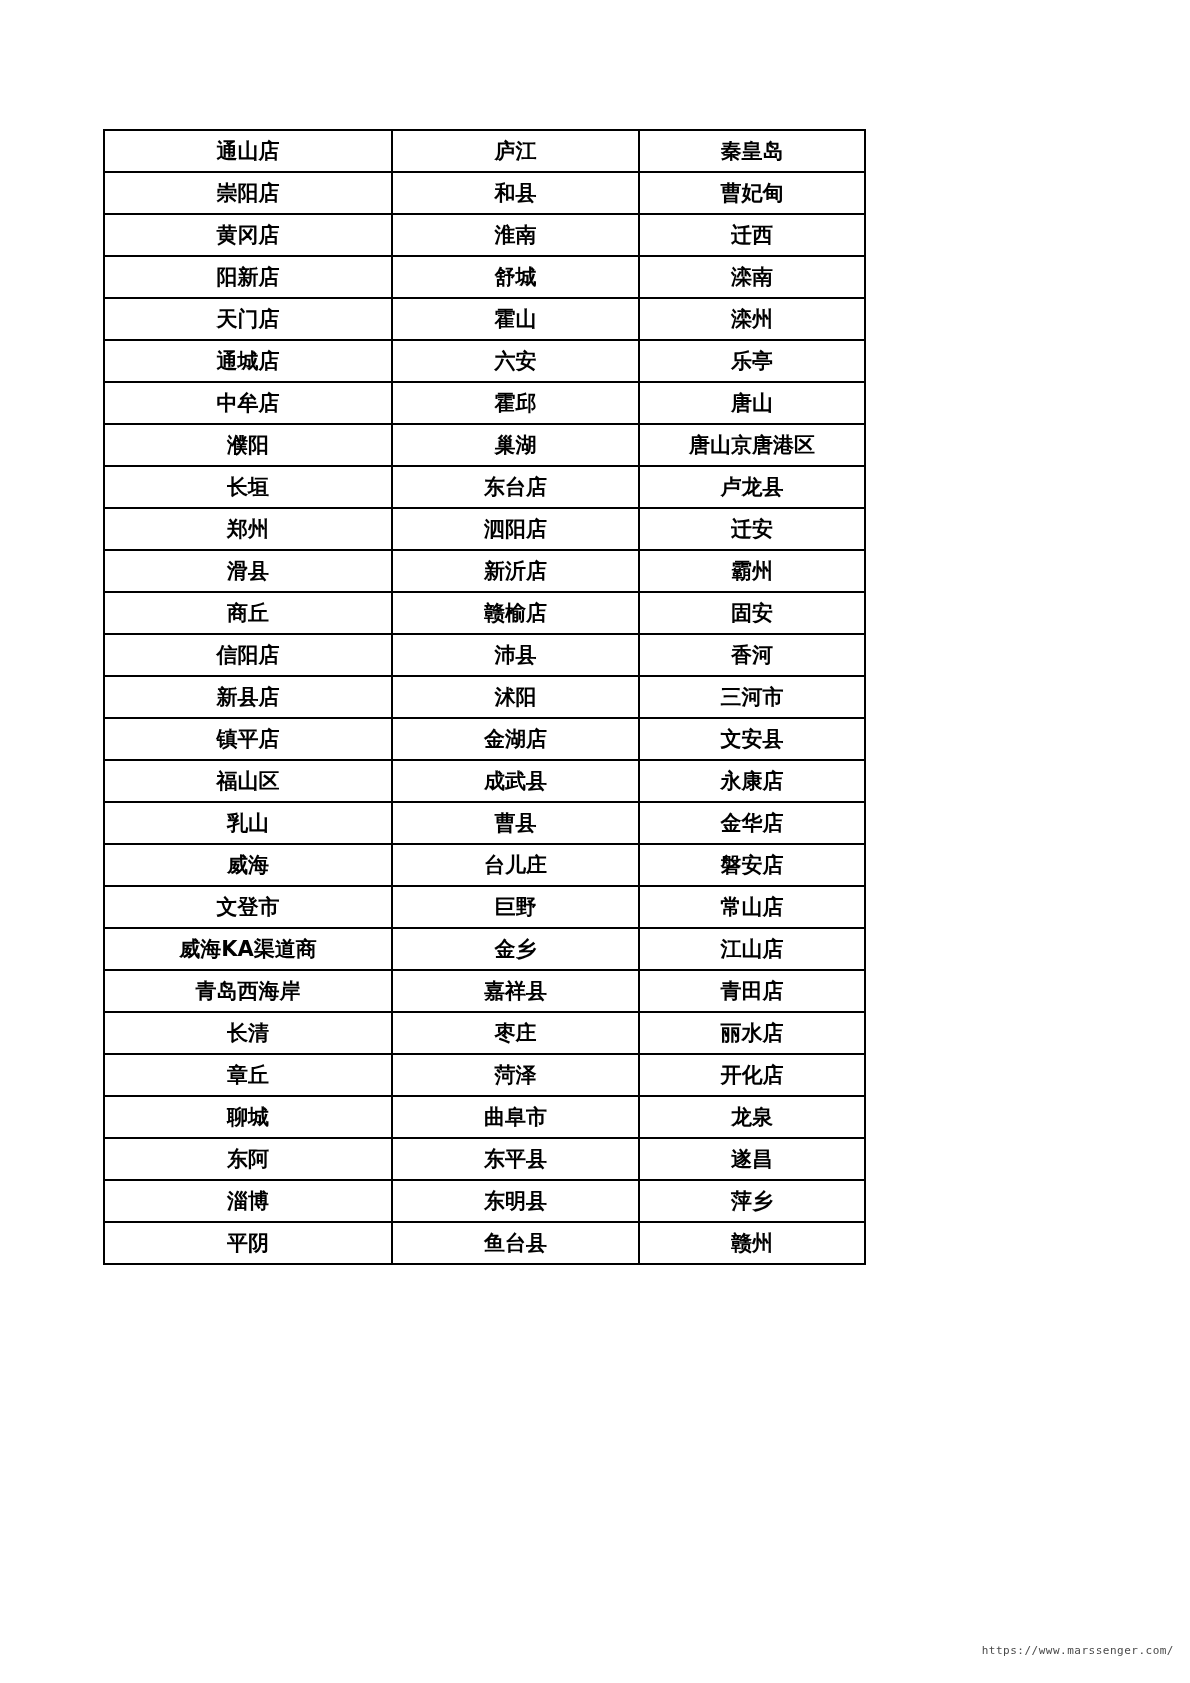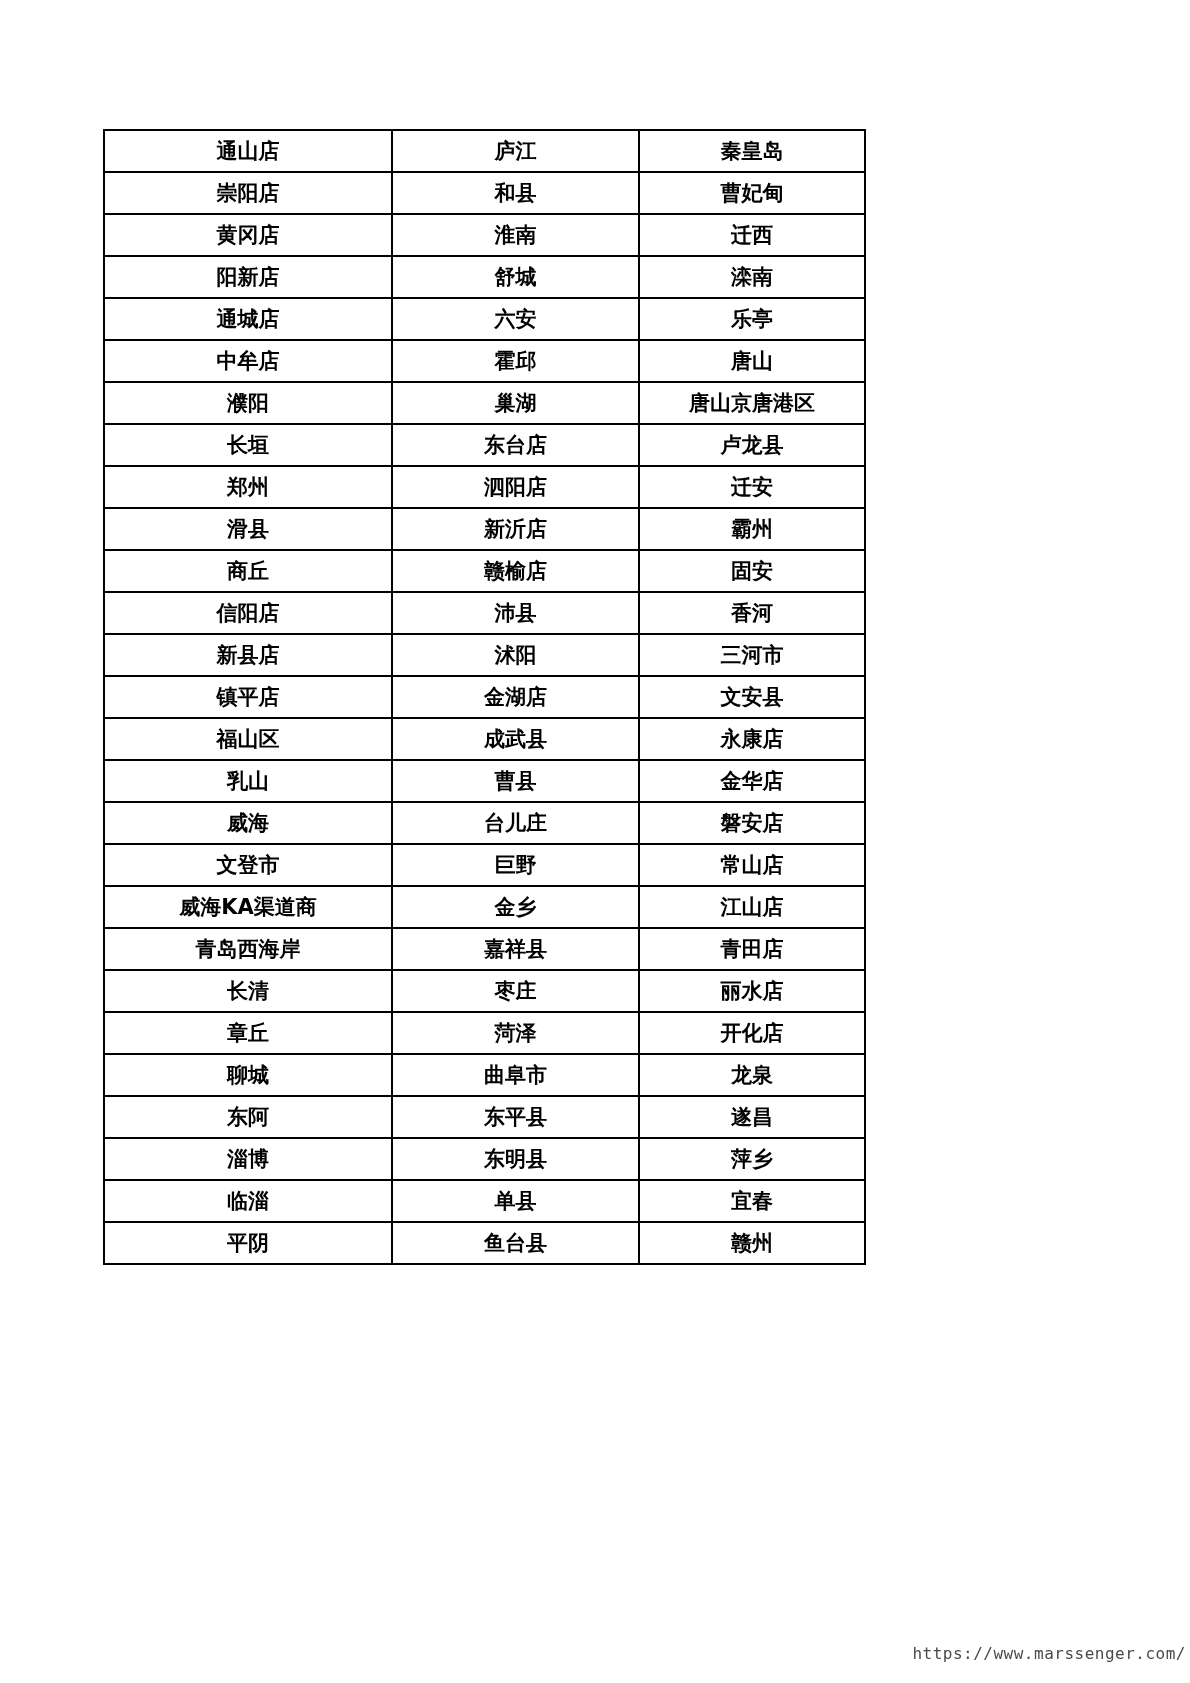--- a/index.html
+++ b/index.html
@@ -30,24 +30,24 @@
     font-weight: bold;
     color: #000000;
     padding: 0 4px;
     white-space: nowrap;
   }
   .col-1 { width: 288px; }
   .col-2 { width: 247px; }
   .col-3 { width: 226px; }
   .watermark {
     position: absolute;
-    right: 4px;
+    right: 16px;
     top: 1644px;
     font-family: "DejaVu Sans Mono", "Liberation Mono", monospace;
-    font-size: 16px;
+    font-size: 11px;
     letter-spacing: 0.5px;
     color: #4a4a4a;
   }
 </style>
 </head>
 <body>
 
 <div>
   <table class="doc-table">
     <colgroup>
@@ -70,20 +70,25 @@
           <td>黄冈店</td>
           <td>淮南</td>
           <td>迁西</td>
         </tr>
         <tr>
           <td>阳新店</td>
           <td>舒城</td>
           <td>滦南</td>
         </tr>
         <tr>
+          <td>天门店</td>
+          <td>霍山</td>
+          <td>滦州</td>
+        </tr>
+        <tr>
           <td>通城店</td>
           <td>六安</td>
           <td>乐亭</td>
         </tr>
         <tr>
           <td>中牟店</td>
           <td>霍邱</td>
           <td>唐山</td>
         </tr>
         <tr>
@@ -173,25 +178,20 @@
         </tr>
         <tr>
           <td>东阿</td>
           <td>东平县</td>
           <td>遂昌</td>
         </tr>
         <tr>
           <td>淄博</td>
           <td>东明县</td>
           <td>萍乡</td>
-        </tr>
-        <tr>
-          <td>临淄</td>
-          <td>单县</td>
-          <td>宜春</td>
         </tr>
         <tr>
           <td>平阴</td>
           <td>鱼台县</td>
           <td>赣州</td>
         </tr>
       </tbody>
   </table>
 
   <div class="watermark" style="color: rgb(74, 74, 74);">https://www.marssenger.com/</div>

